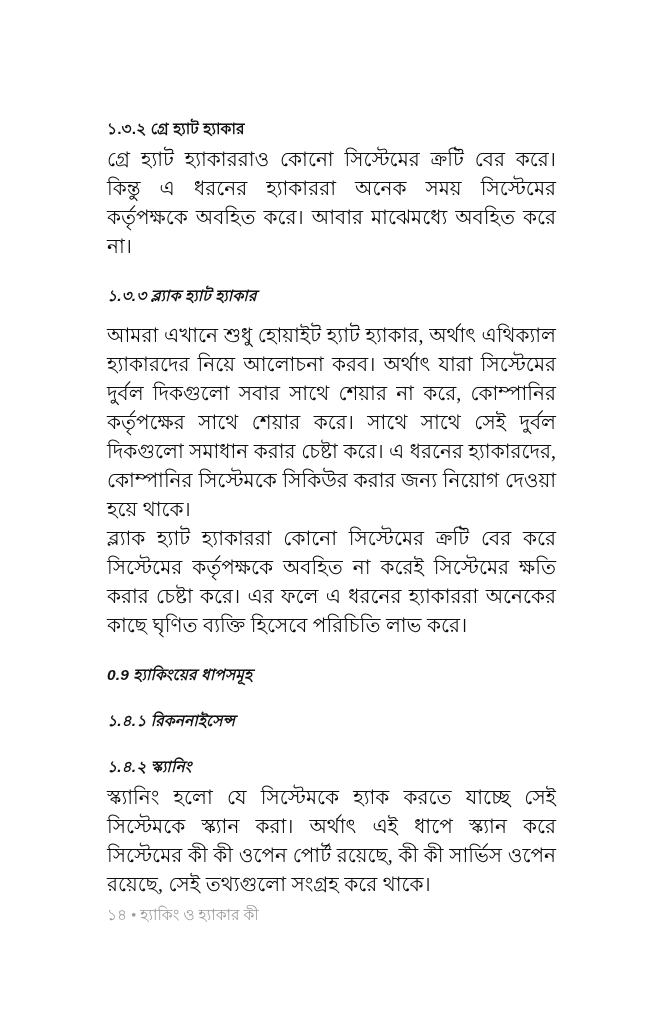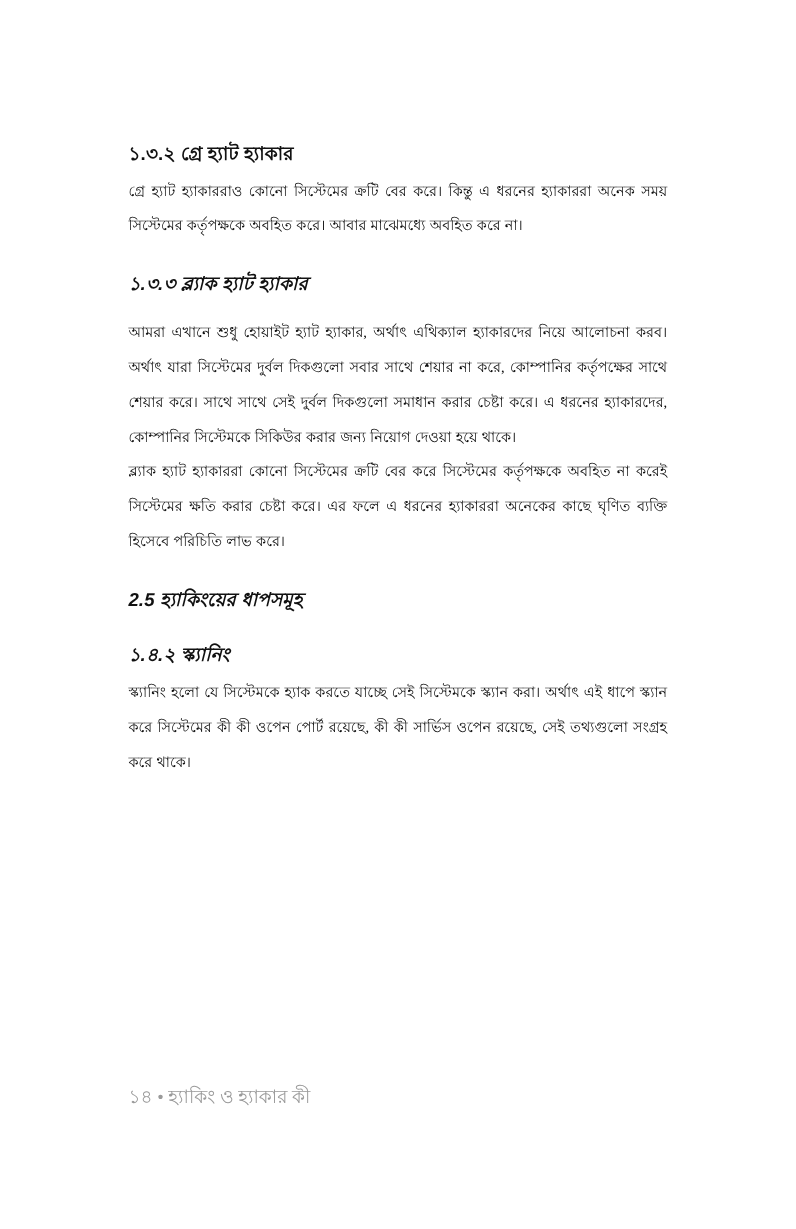--- a/index.html
+++ b/index.html
@@ -32,21 +32,21 @@
   }
   .heading.spaced {
     margin-top: 24px;
     font-style: italic;
   }
   .heading.first {
     margin-top: 0;
   }
   .para {
     font-family: "Liberation Serif", "DejaVu Serif", serif;
-    font-size: 12px;
+    font-size: 20px;
     line-height: 29px;
     color: #0d0d0d;
     margin: 0 0 0 0;
     text-align: justify;
     text-justify: inter-word;
     word-spacing: 0.5px;
   }
   .para.gap {
     margin-top: 14px;
   }
@@ -67,22 +67,23 @@
 <div class="page">
   <div class="content">
 
     <h2 class="heading first">১.৩.২ গ্রে হ্যাট হ্যাকার</h2>
     <p class="para">গ্রে হ্যাট হ্যাকাররাও কোনো সিস্টেমের ক্রটি বের করে। কিন্তু এ ধরনের হ্যাকাররা অনেক সময় সিস্টেমের কর্তৃপক্ষকে অবহিত করে। আবার মাঝেমধ্যে অবহিত করে না।</p>
 
     <h2 class="heading spaced">১.৩.৩ ব্ল্যাক হ্যাট হ্যাকার</h2>
     <p class="para gap">আমরা এখানে শুধু হোয়াইট হ্যাট হ্যাকার, অর্থাৎ এথিক্যাল হ্যাকারদের নিয়ে আলোচনা করব। অর্থাৎ যারা সিস্টেমের দুর্বল দিকগুলো সবার সাথে শেয়ার না করে, কোম্পানির কর্তৃপক্ষের সাথে শেয়ার করে। সাথে সাথে সেই দুর্বল দিকগুলো সমাধান করার চেষ্টা করে। এ ধরনের হ্যাকারদের, কোম্পানির সিস্টেমকে সিকিউর করার জন্য নিয়োগ দেওয়া হয়ে থাকে।</p>
     <p class="para">ব্ল্যাক হ্যাট হ্যাকাররা কোনো সিস্টেমের ক্রটি বের করে সিস্টেমের কর্তৃপক্ষকে অবহিত না করেই সিস্টেমের ক্ষতি করার চেষ্টা করে। এর ফলে এ ধরনের হ্যাকাররা অনেকের কাছে ঘৃণিত ব্যক্তি হিসেবে পরিচিতি লাভ করে।</p>
 
-    <h2 class="heading spaced">2.5 হ্যাকিংয়ের ধাপসমূহ</h2>
+    <h2 class="heading spaced">0.9 হ্যাকিংয়ের ধাপসমূহ</h2>
 
+    <h2 class="heading spaced">১.৪.১ রিকননাইসেন্স</h2>
 
     <h2 class="heading spaced">১.৪.২ স্ক্যানিং</h2>
     <p class="para">স্ক্যানিং হলো যে সিস্টেমকে হ্যাক করতে যাচ্ছে সেই সিস্টেমকে স্ক্যান করা। অর্থাৎ এই ধাপে স্ক্যান করে সিস্টেমের কী কী ওপেন পোর্ট রয়েছে, কী কী সার্ভিস ওপেন রয়েছে, সেই তথ্যগুলো সংগ্রহ করে থাকে।</p>
 
   </div>
 
   <div class="footer">১৪ • হ্যাকিং ও হ্যাকার কী</div>
 </div>
 
 </body></html>

